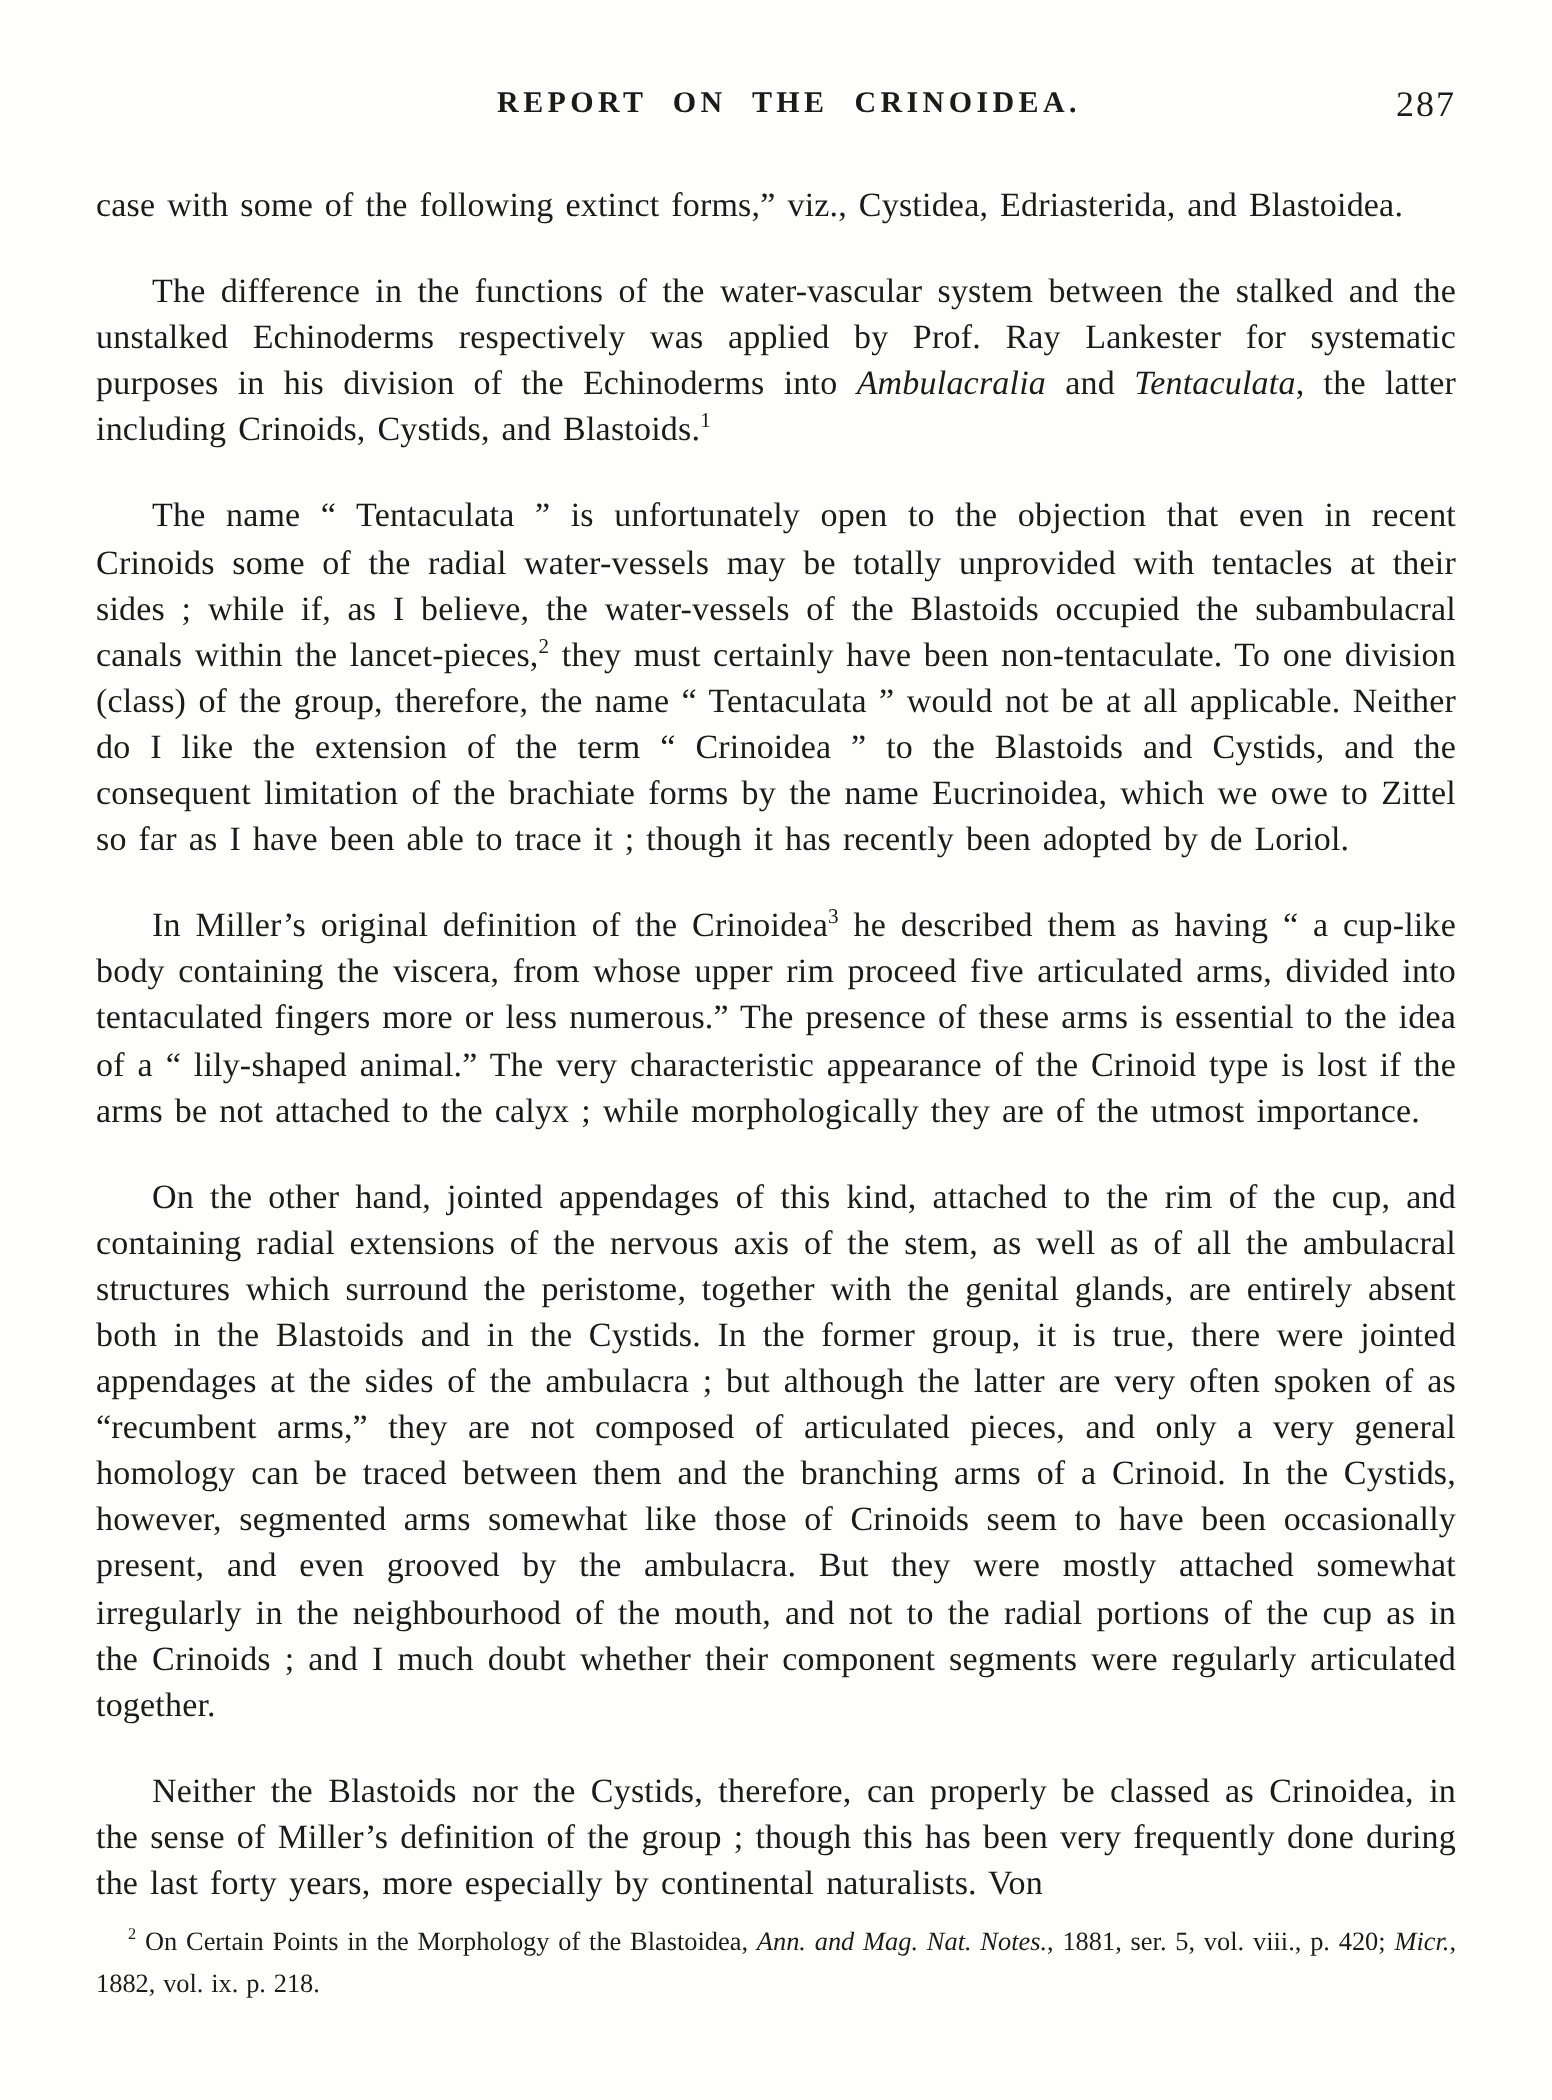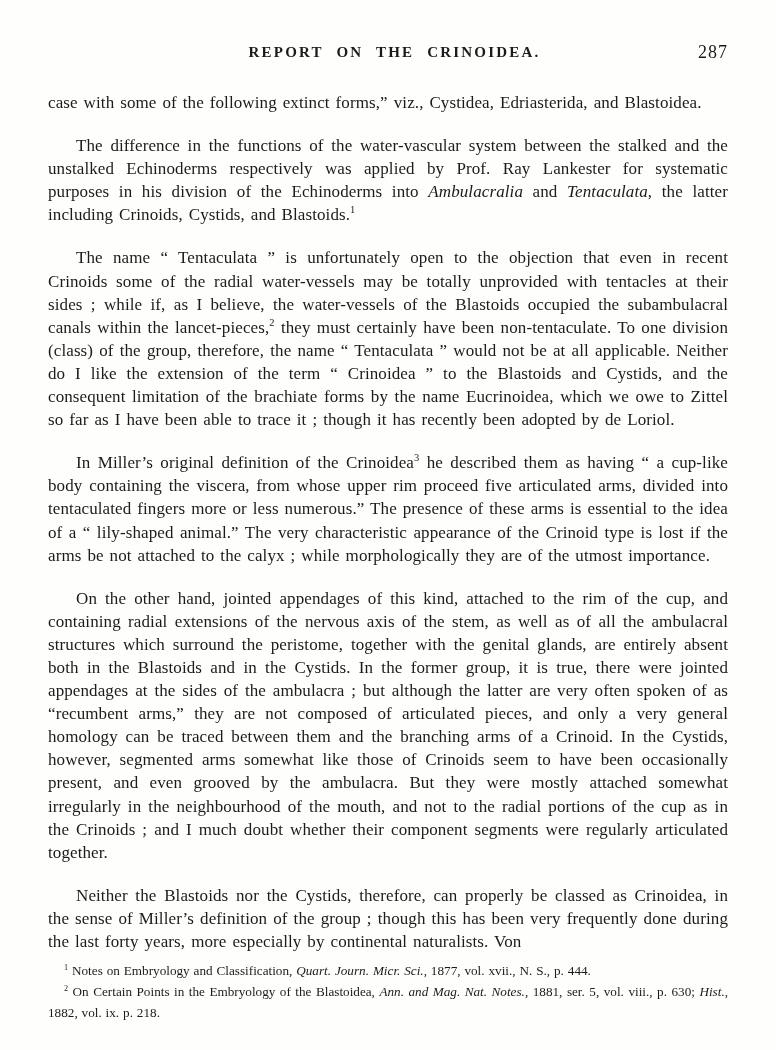--- a/index.html
+++ b/index.html
@@ -85,16 +85,15 @@
   <div class="body-text" id="body-text">
       <p><span>case with some of the following extinct forms,” viz., Cystidea, Edriasterida, and Blastoidea.</span></p>
       <p class="indent"><span>The difference in the functions of the water-vascular system between the stalked and the unstalked Echinoderms respectively was applied by Prof. Ray Lankester for systematic purposes in his division of the Echinoderms into </span><em>Ambulacralia</em><span> and </span><em>Tentaculata</em><span>, the latter including Crinoids, Cystids, and Blastoids.</span><sup>1</sup></p>
       <p class="indent"><span>The name “ Tentaculata ” is unfortunately open to the objection that even in recent Crinoids some of the radial water-vessels may be totally unprovided with tentacles at their sides ; while if, as I believe, the water-vessels of the Blastoids occupied the subambulacral canals within the lancet-pieces,</span><sup>2</sup><span> they must certainly have been non-tentaculate. To one division (class) of the group, therefore, the name “ Tentaculata ” would not be at all applicable. Neither do I like the extension of the term “ Crinoidea ” to the Blastoids and Cystids, and the consequent limitation of the brachiate forms by the name Eucrinoidea, which we owe to Zittel so far as I have been able to trace it ; though it has recently been adopted by de Loriol.</span></p>
       <p class="indent"><span>In Miller’s original definition of the Crinoidea</span><sup>3</sup><span> he described them as having “ a cup-like body containing the viscera, from whose upper rim proceed five articulated arms, divided into tentaculated fingers more or less numerous.” The presence of these arms is essential to the idea of a “ lily-shaped animal.” The very characteristic appearance of the Crinoid type is lost if the arms be not attached to the calyx ; while morphologically they are of the utmost importance.</span></p>
       <p class="indent"><span>On the other hand, jointed appendages of this kind, attached to the rim of the cup, and containing radial extensions of the nervous axis of the stem, as well as of all the ambulacral structures which surround the peristome, together with the genital glands, are entirely absent both in the Blastoids and in the Cystids. In the former group, it is true, there were jointed appendages at the sides of the ambulacra ; but although the latter are very often spoken of as “recumbent arms,” they are not composed of articulated pieces, and only a very general homology can be traced between them and the branching arms of a Crinoid. In the Cystids, however, segmented arms somewhat like those of Crinoids seem to have been occasionally present, and even grooved by the ambulacra. But they were mostly attached somewhat irregularly in the neighbourhood of the mouth, and not to the radial portions of the cup as in the Crinoids ; and I much doubt whether their component segments were regularly articulated together.</span></p>
       <p class="indent"><span>Neither the Blastoids nor the Cystids, therefore, can properly be classed as Crinoidea, in the sense of Miller’s definition of the group ; though this has been very frequently done during the last forty years, more especially by continental naturalists. Von</span></p>
     </div>
 
   <div class="footnotes" id="footnotes">
-      <p><sup>1</sup><span> Notes on Embryology and Classification, </span><em>Quart. Journ. Micr. Sci.</em><span>, 1877, vol. xvii., N. S., p. 444.</span></p>
-      <p><sup>2</sup><span> On Certain Points in the Embryology of the Blastoidea, </span><em>Ann. and Mag. Nat. Notes.</em><span>, 1881, ser. 5, vol. viii., p. 630; </span><em>Hist.</em><span>, 1882, vol. ix. p. 218.</span></p>
+      <p><sup>2</sup><span> On Certain Points in the Morphology of the Blastoidea, </span><em>Ann. and Mag. Nat. Notes.</em><span>, 1881, ser. 5, vol. viii., p. 420; </span><em>Micr.</em><span>, 1882, vol. ix. p. 218.</span></p>
     </div>
 </div>
 
 </body></html>

